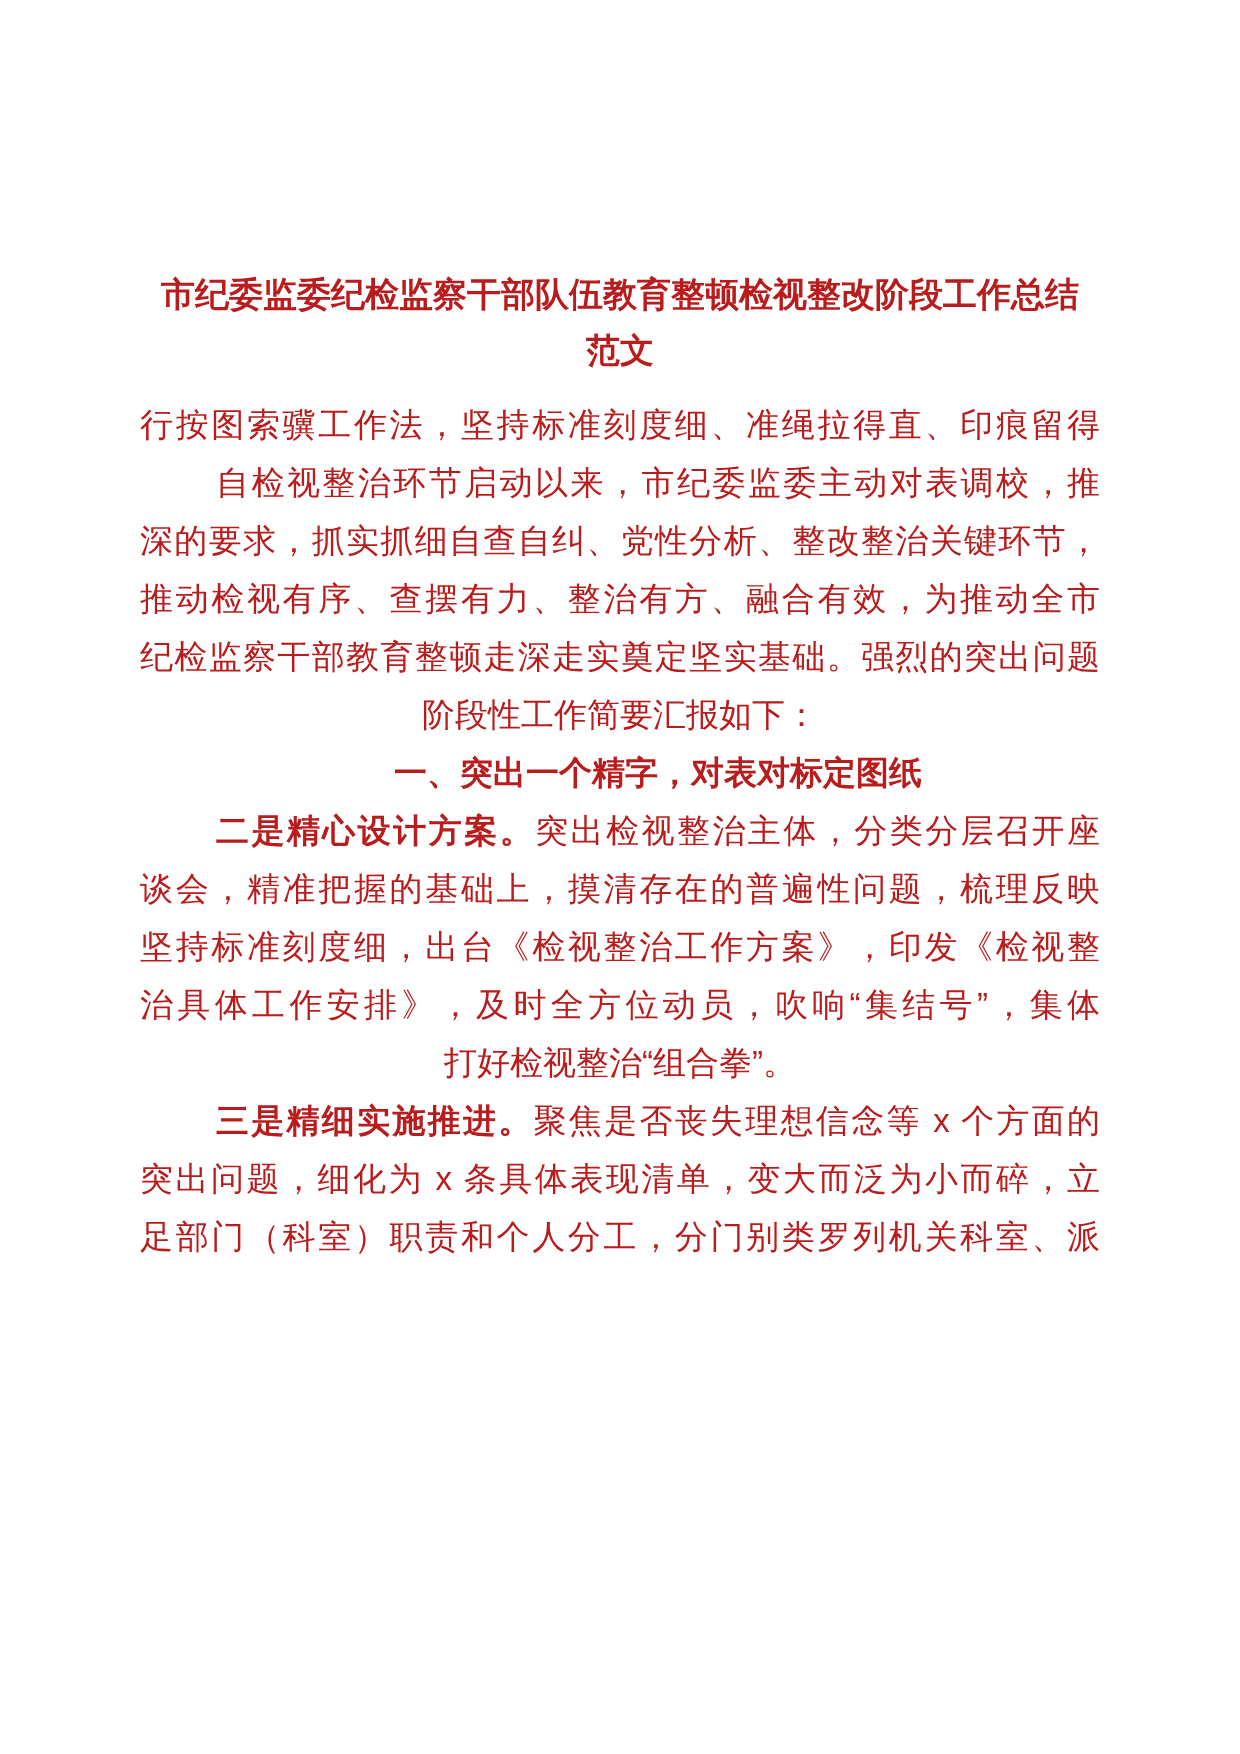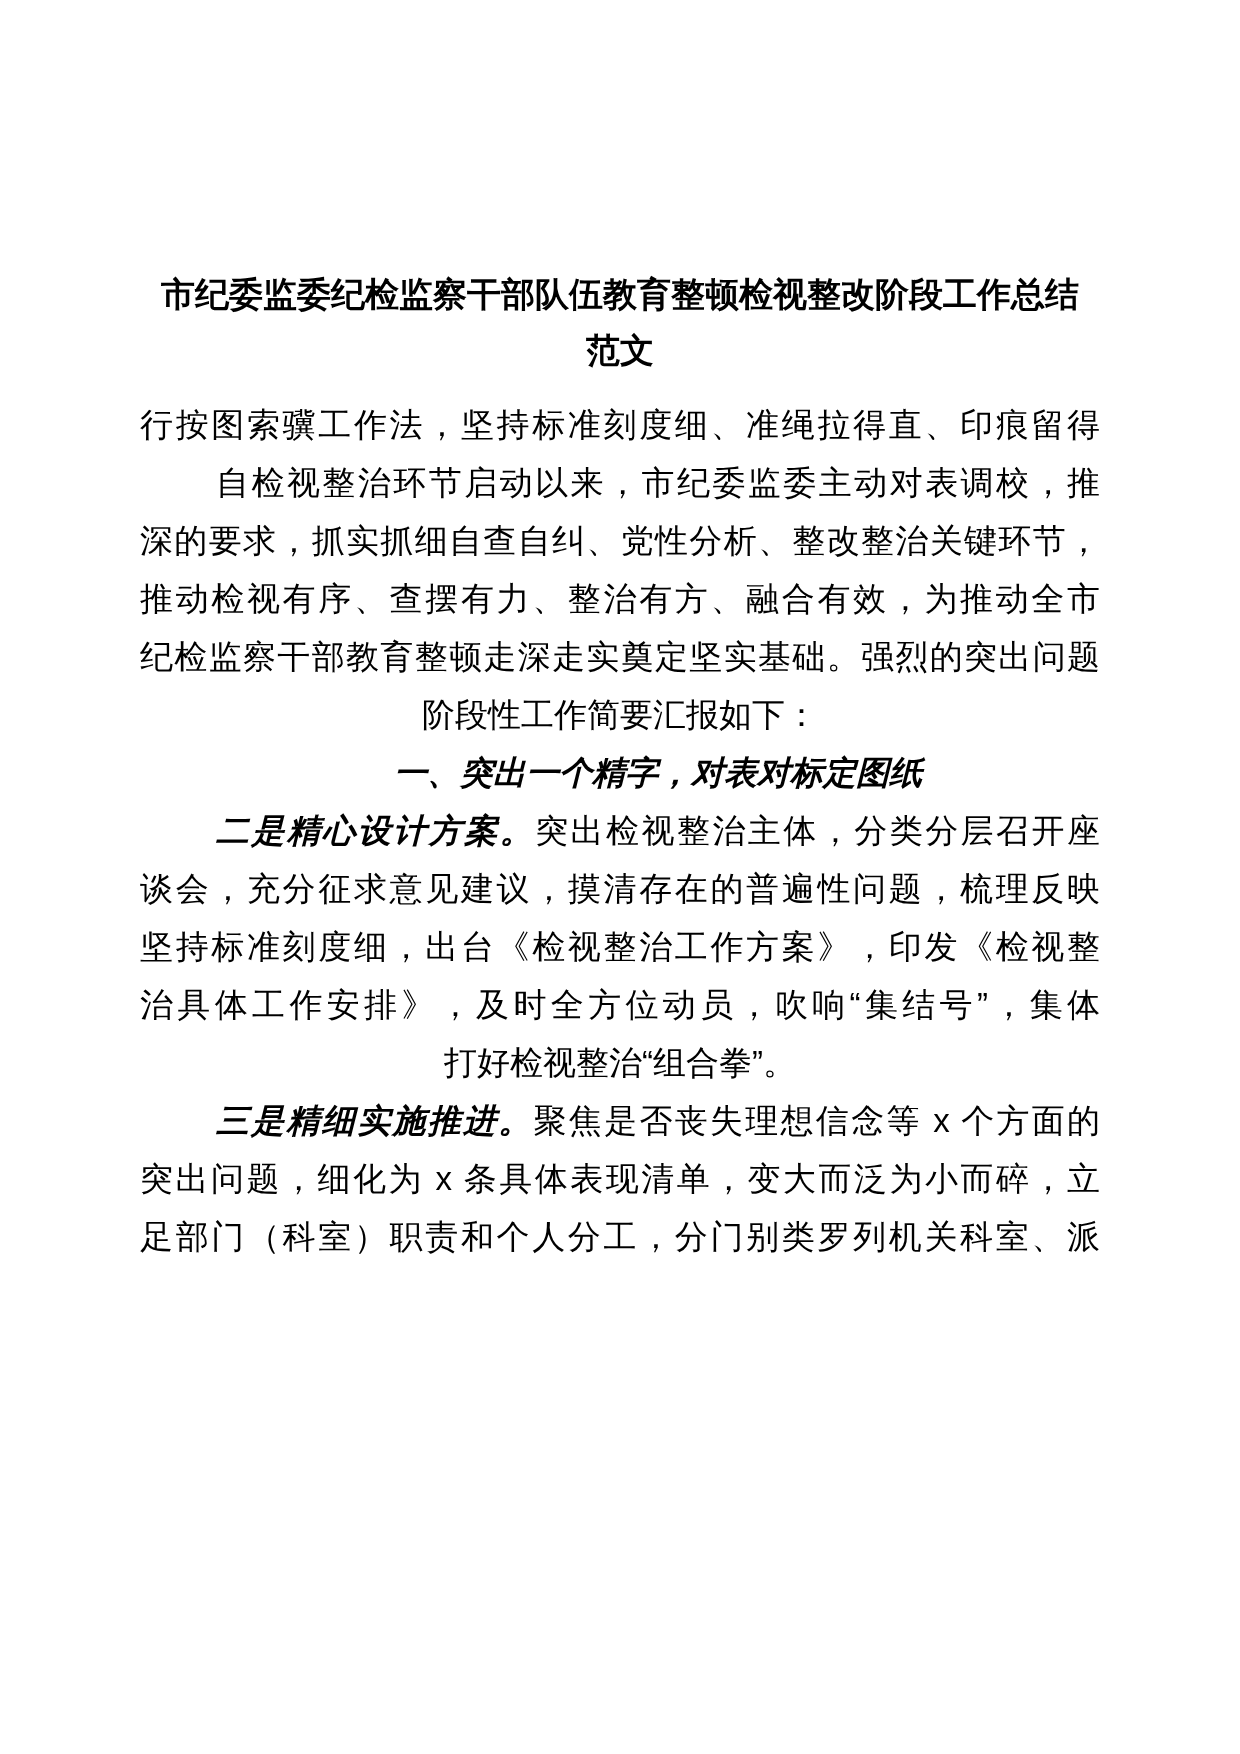--- a/index.html
+++ b/index.html
@@ -9,21 +9,21 @@
   }
   .page {
     position: relative;
     width: 1240px;
     height: 1754px;
     margin: 0 auto;
     background: #ffffff;
     box-sizing: border-box;
     padding: 266px 140px 0 140px;
     font-family: "Liberation Sans", "DejaVu Sans", sans-serif;
-    color: #000000;
+    color: #b91c1c;
     overflow: hidden;
   }
   .doc-title {
     font-size: 34px;
     line-height: 56px;
     font-weight: 700;
     text-align: center;
     letter-spacing: 0;
   }
   .doc-body {
@@ -44,21 +44,20 @@
     text-align: justify;
     text-align-last: justify;
     text-justify: inter-character;
   }
   .line.indent {
     text-indent: 76px;
   }
   .para.heading .line,
   .line b {
     font-weight: 700;
-    font-style: italic;
   }
 </style>
 </head>
 <body>
 
 <div class="page">
   <div class="doc-title">
     <div class="title-line">市纪委监委纪检监察干部队伍教育整顿检视整改阶段工作总结</div>
     <div class="title-line">范文</div>
   </div>
@@ -69,21 +68,21 @@
         <div class="line fill">深的要求，抓实抓细自查自纠、党性分析、整改整治关键环节，</div>
         <div class="line fill">推动检视有序、查摆有力、整治有方、融合有效，为推动全市</div>
         <div class="line fill">纪检监察干部教育整顿走深走实奠定坚实基础。强烈的突出问题</div>
         <div class="line">阶段性工作简要汇报如下：</div>
       </div>
       <div class="para heading">
         <div class="line indent">一、突出一个精字，对表对标定图纸</div>
       </div>
       <div class="para">
         <div class="line indent fill"><b>二是精心设计方案。</b>突出检视整治主体，分类分层召开座</div>
-        <div class="line fill">谈会，充分征求意见建议，摸清存在的普遍性问题，梳理反映</div>
+        <div class="line fill">谈会，精准把握的基础上，摸清存在的普遍性问题，梳理反映</div>
         <div class="line fill">坚持标准刻度细，出台《检视整治工作方案》，印发《检视整</div>
         <div class="line fill">治具体工作安排》，及时全方位动员，吹响“集结号”，集体</div>
         <div class="line">打好检视整治“组合拳”。</div>
       </div>
       <div class="para">
         <div class="line indent fill"><b>三是精细实施推进。</b>聚焦是否丧失理想信念等 x 个方面的</div>
         <div class="line fill">突出问题，细化为 x 条具体表现清单，变大而泛为小而碎，立</div>
         <div class="line fill">足部门（科室）职责和个人分工，分门别类罗列机关科室、派</div>
       </div>
     </div>

